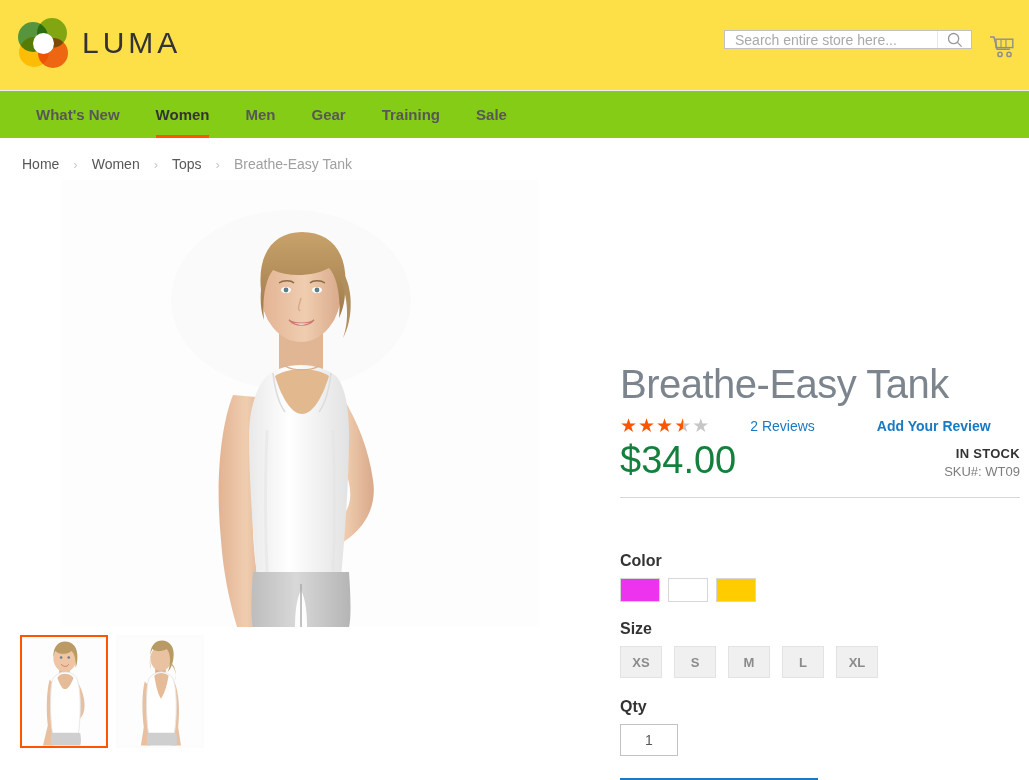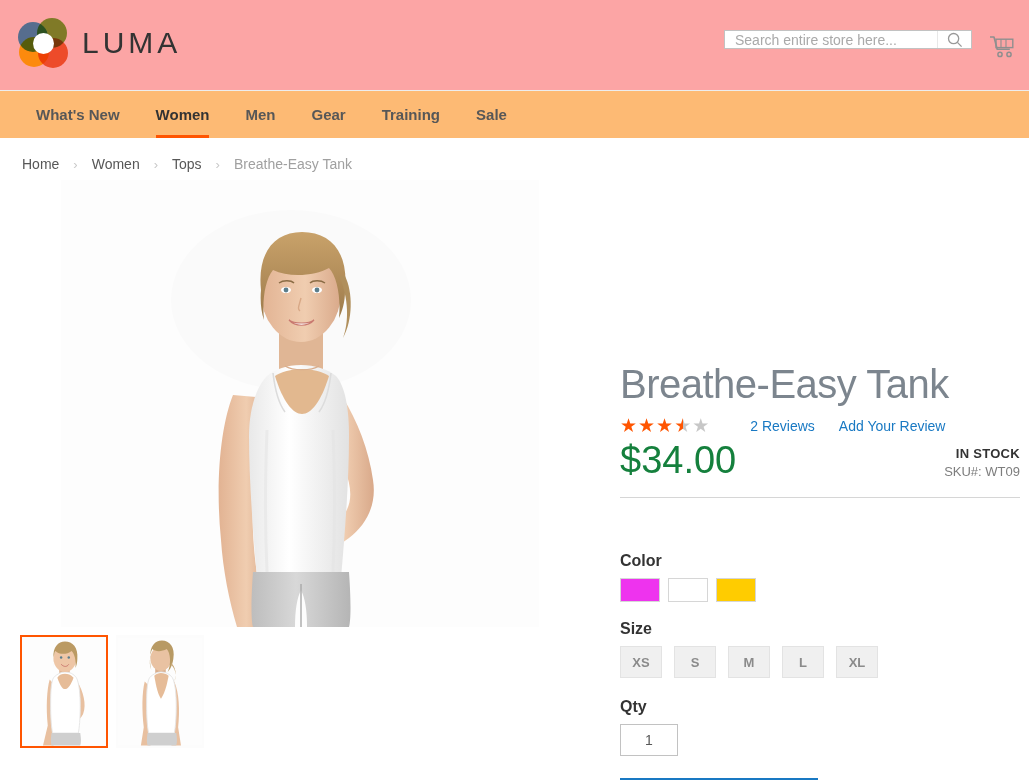--- a/index.html
+++ b/index.html
@@ -10,21 +10,21 @@
     font-family: "Liberation Sans", sans-serif;
     color: #333333;
     overflow: hidden;
   }
   .page { position: relative; width: 1029px; height: 780px; }
 
   
   .header {
     position: relative;
     height: 90px;
-    background: #fca5a5;
+    background: #fde047;
   }
   .logo-wrap {
     position: absolute; left: 18px; top: 18px;
     display: flex; align-items: center; gap: 14px;
   }
   .logo-mark { position: relative; width: 50px; height: 50px; }
   .logo-mark span {
     position: absolute; width: 30px; height: 30px; border-radius: 50%;
     mix-blend-mode: multiply; opacity: .92;
   }
@@ -63,21 +63,21 @@
   }
   .cart-btn {
     position: absolute; right: 10px; top: 30px;
     width: 34px; height: 34px; border: none; background: transparent;
     cursor: pointer; display: flex; align-items: center; justify-content: center;
     padding: 0;
   }
 
   
   .nav {
-    height: 48px; background: #fdba74;
+    height: 48px; background: #84cc16;
     border-top: 1px solid #ededed;
     display: flex; align-items: stretch; padding-left: 18px;
   }
   .nav-item {
     display: flex; align-items: center; padding: 0 18px;
     font-size: 15px; font-weight: bold; color: #575757;
     cursor: pointer; position: relative;
   }
   .nav-item.active { color: #333333; }
   .nav-item.active::after {
@@ -126,21 +126,21 @@
   }
   .rating-row { display: flex; align-items: center; gap: 0; margin-bottom: 6px; }
   .stars { font-size: 19px; letter-spacing: 1px; line-height: 1; }
   .star-on  { color: #ff5501; }
   .star-half { color: #ff5501; position: relative; }
   .star-off { color: #c7c7c7; }
   .rev-link {
     font-size: 14px; color: #1979c3; cursor: pointer; text-decoration: none;
   }
   .rev-link.first { margin-left: 40px; }
-  .rev-link.second { margin-left: 24px; }
+  .rev-link.second { margin-left: 62px; font-weight: bold; }
 
   .price-row {
     display: flex; align-items: flex-end; justify-content: space-between;
     padding-bottom: 8px;
   }
   .price { font-size: 38px; color: #15803d; font-weight: 400; line-height: 1; }
   .stock-box { text-align: right; }
   .in-stock {
     font-size: 13px; font-weight: bold; color: #333333;
     letter-spacing: .3px; text-transform: uppercase; display: block;

